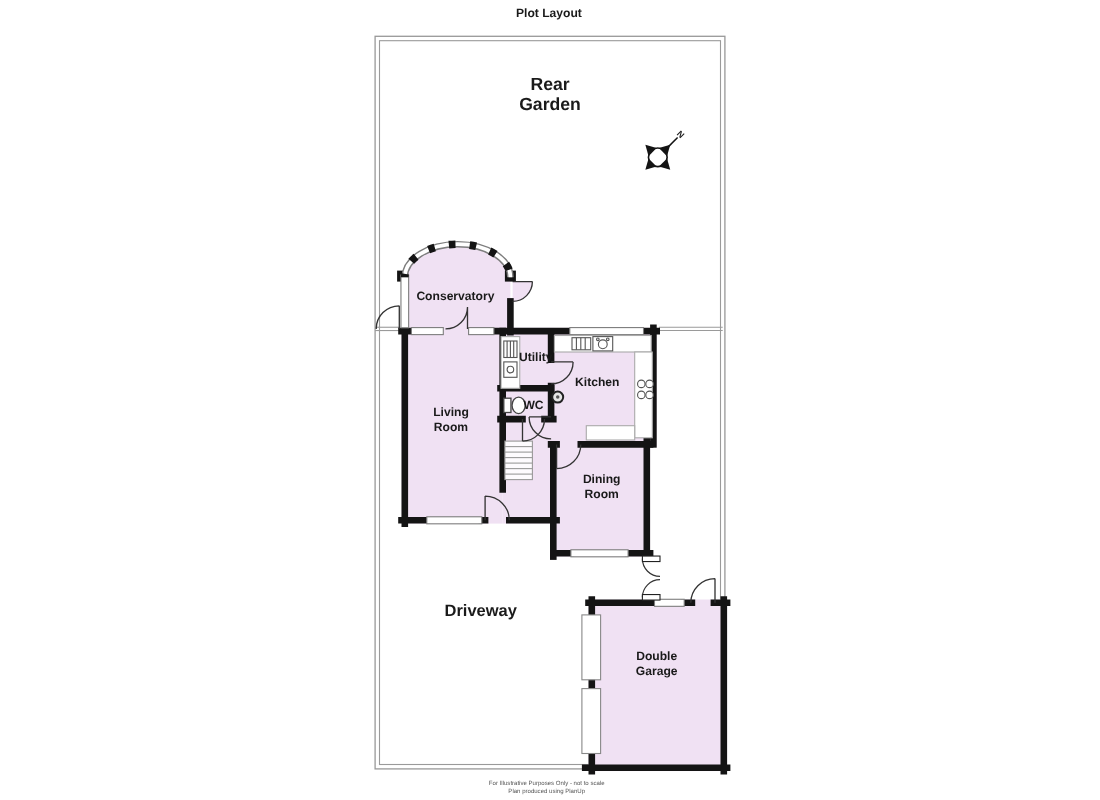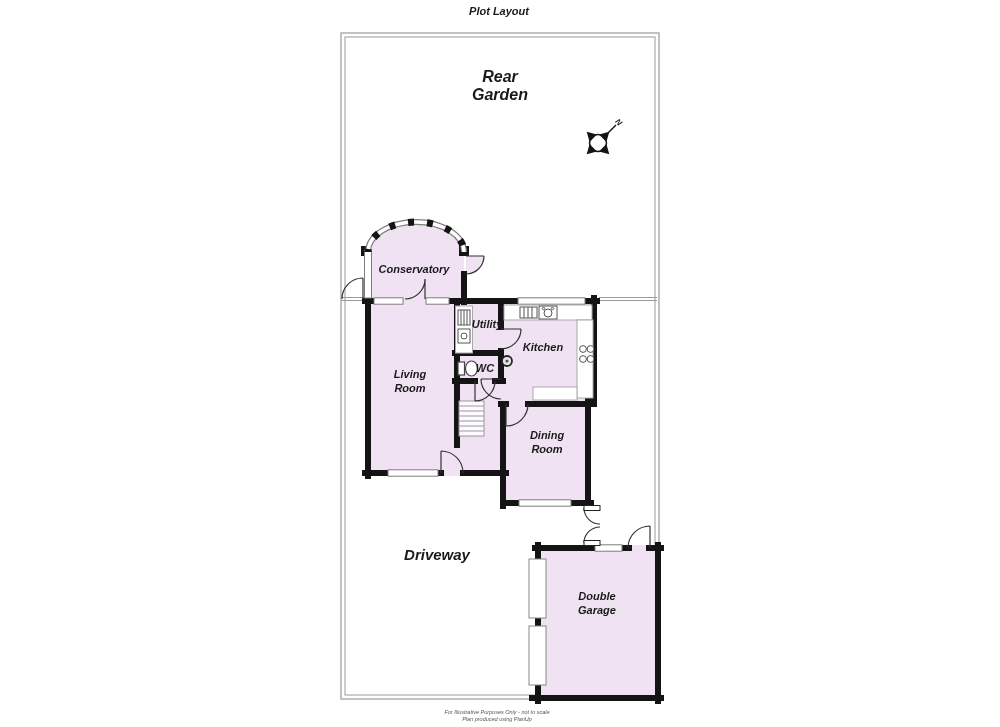--- a/index.html
+++ b/index.html
@@ -1,17 +1,17 @@
 <!DOCTYPE html>
 <html><head>
 <meta charset="utf-8">
 <style>
   html,body{margin:0;padding:0;background:#ffffff;}
   .page{position:relative;width:1000px;height:727px;background:#fff;overflow:hidden;
-        font-family:"Liberation Sans", sans-serif;font-style:italic;}
+        font-family:"Liberation Sans", sans-serif;}
   svg text{font-family:"Liberation Sans", sans-serif;fill:#1a1a1a;}
   .room-label{font-weight:bold;font-size:11px;}
   .area-label{font-weight:bold;font-size:16px;}
   .drive-label{font-weight:bold;font-size:15px;}
   .title-label{font-weight:bold;font-size:11px;}
   .footer-label{font-size:5.5px;fill:#555;font-weight:normal;}
   .north-label{font-weight:bold;font-size:8px;}
 </style>
 </head>
 <body>

